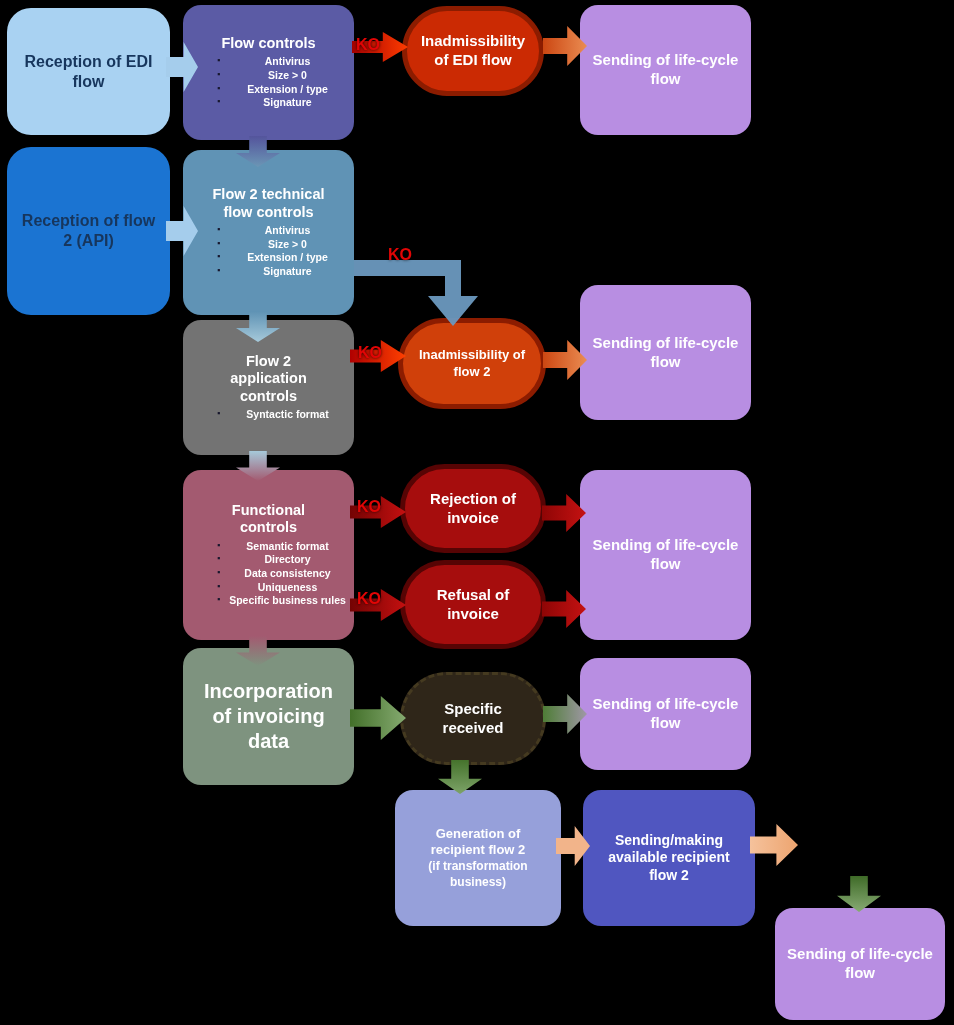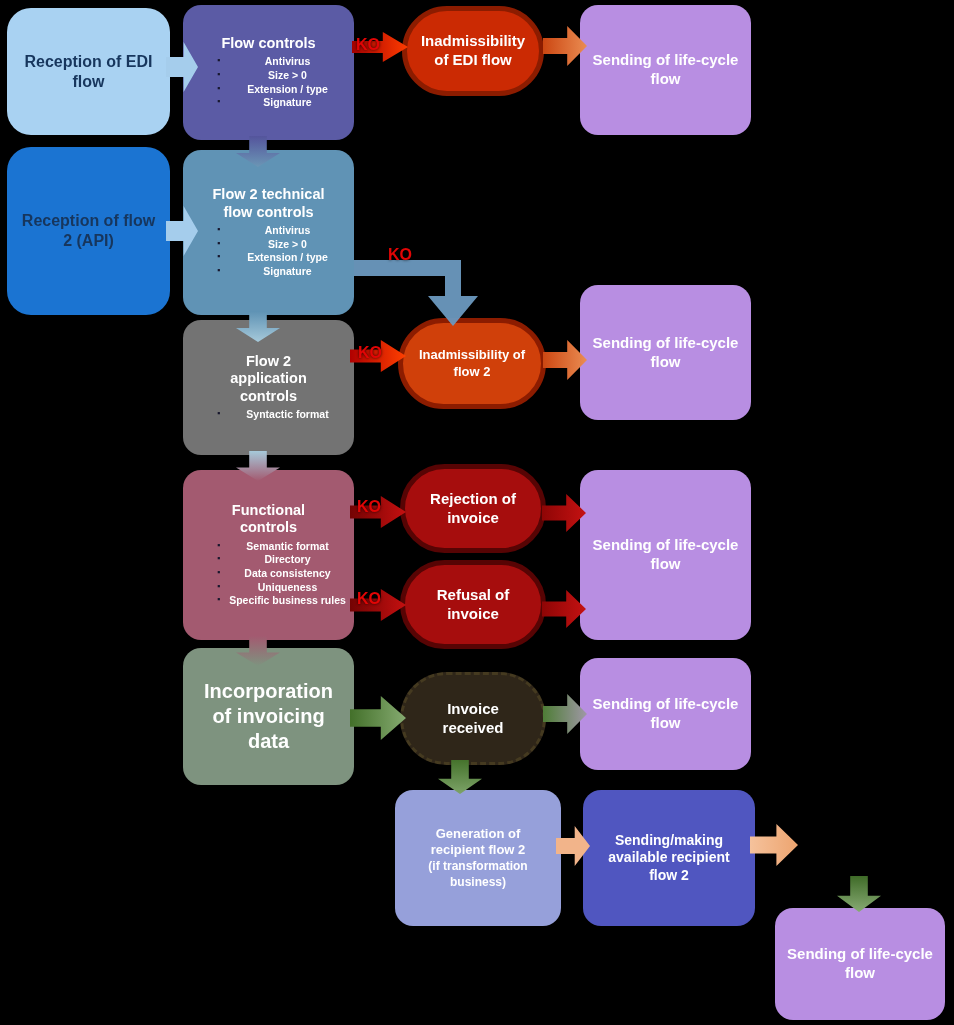--- a/index.html
+++ b/index.html
@@ -95,21 +95,21 @@
 
   <div class="node pill pill-dark-red" style="left: 400px; top: 464px; width: 146px; height: 89px; background-color: rgb(166, 13, 13);">
     <div class="label" style="font-size:15px;padding:0 20px">Rejection of invoice</div>
   </div>
 
   <div class="node pill pill-dark-red" style="left: 400px; top: 560px; width: 146px; height: 89px; background-color: rgb(166, 13, 13);">
     <div class="label" style="font-size:15px;padding:0 20px">Refusal of invoice</div>
   </div>
 
   <div class="node pill pill-invoice" style="left: 400px; top: 672px; width: 146px; height: 93px; background-color: rgb(47, 38, 25);">
-    <div class="label" style="font-size:15px;padding:0 26px">Invoice received</div>
+    <div class="label" style="font-size:15px;padding:0 26px">Specific received</div>
   </div>
 
 
   <div class="node" style="left: 395px; top: 790px; width: 166px; height: 136px; background-color: rgb(150, 160, 218);">
     <div class="label" style="font-size:13px;padding:0 16px">
       <span>Generation of recipient flow 2</span><br>
       <span style="font-size:12px">(if transformation business)</span>
     </div>
   </div>
 

